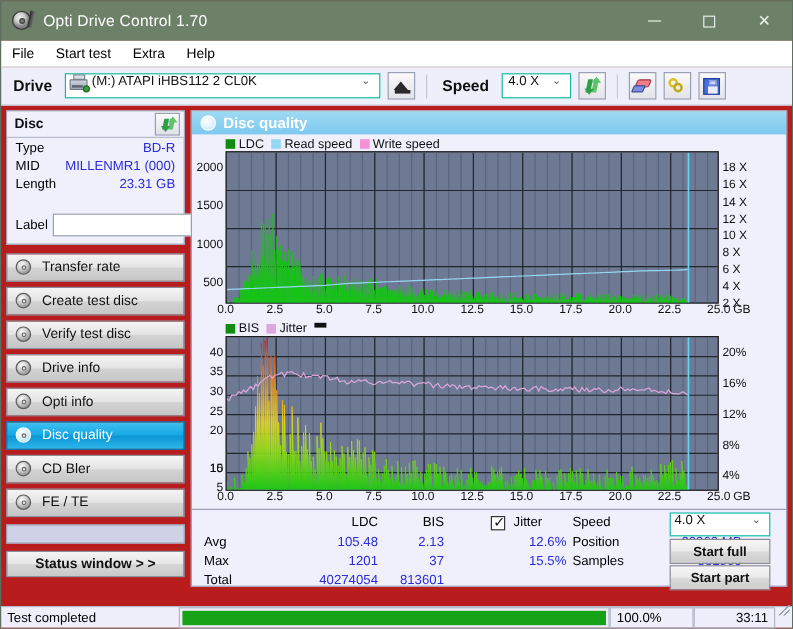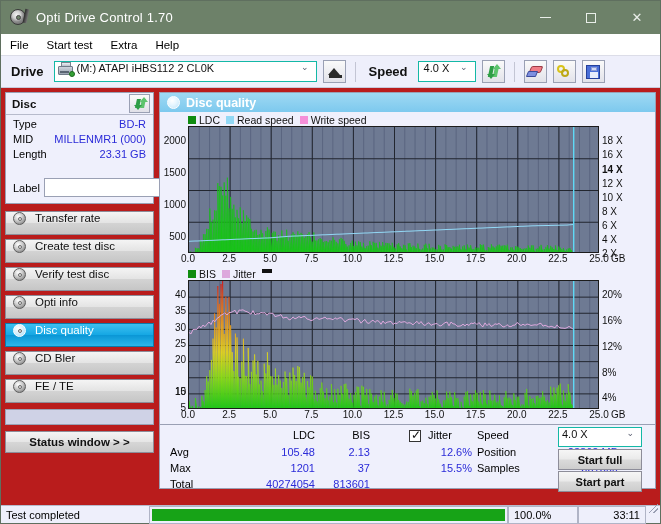--- a/index.html
+++ b/index.html
@@ -145,21 +145,21 @@
   .cd-ico { width:14px;height:14px;border-radius:50%;
     background:radial-gradient(circle at 38% 32%, #fdfde0 0%, #eae99a 40%, #c9c866 70%, #9d9c46 100%);
     border:1px solid #7d7c33; position:relative;}
   .cd-ico:after { content:""; position:absolute; left:5px; top:5px; width:4px;height:4px;
     border-radius:50%; background:#fafaf0; border:1px solid #8c8b45;}
   
   .nav { margin-top:7px; display:flex; flex-direction:column; gap:4px; }
   .navbtn {
     height:24px; border:1px solid #8d8d99;
     background:linear-gradient(#f4f4f4 0%, #e4e4e4 48%, #d3d3d3 52%, #c6c6c6 100%);
-    display:flex; padding-left:7px; gap:8px;
+    display:flex; align-items:center; padding-left:7px; gap:8px;
     font-size:11.5px; color:#111;
   }
   .navbtn.active {
     background:linear-gradient(#3fc0f0 0%, #16a8e4 48%, #0b97d6 52%, #2cb6ea 100%);
     color:#fff; border:1px solid #0b7aab;
   }
   .nav-ico { width:14px; height:14px; position:relative; flex:none;}
   .nav-ico .d { position:absolute; left:0; top:0; width:13px;height:13px;border-radius:50%;
     background:radial-gradient(circle at 38% 32%, #fff 0%, #cfcfcf 40%, #9b9b9b 72%, #6f6f6f 100%);
     border:1px solid #5d5d5d;}
@@ -368,20 +368,27 @@
               <span class="h"></span>
             </span>
           <span>Create test disc</span>
         </div>
         <div class="navbtn">
           <span class="nav-ico">
               <span class="d"></span>
               <span class="h"></span>
             </span>
           <span>Verify test disc</span>
+        </div>
+        <div class="navbtn">
+          <span class="nav-ico">
+              <span class="d"></span>
+              <span class="h"></span>
+            </span>
+          <span>Drive info</span>
         </div>
         <div class="navbtn">
           <span class="nav-ico">
               <span class="d"></span>
               <span class="h"></span>
             </span>
           <span>Opti info</span>
         </div>
         <div class="navbtn active">
           <span class="nav-ico">
@@ -500,21 +507,21 @@
                     <line x1="384.69599999999997" y1="0" x2="384.69599999999997" y2="127" stroke="#5fd8f5" stroke-width="1.4"></line>
                   </svg>
               </div>
               <div class="ylab-r" id="ldc-y2ticks" style="height: 127px;">
                   <span style="top: 126.889px;">2 X</span>
                   <span style="top: 112.778px;">4 X</span>
                   <span style="top: 98.6667px;">6 X</span>
                   <span style="top: 84.5556px;">8 X</span>
                   <span style="top: 70.4444px;">10 X</span>
                   <span style="top: 56.3333px;">12 X</span>
-                  <span style="top: 42.2222px; font-weight: bold;">14 X</span>
+                  <span style="top: 42.2222px;">14 X</span>
                   <span style="top: 28.1111px;">16 X</span>
                   <span style="top: 14px;">18 X</span>
                 </div>
             </div>
             <div class="xaxis" id="ldc-xticks">
                 <span style="left: 26px;">0.0</span>
                 <span style="left: 67.1px;">2.5</span>
                 <span style="left: 108.2px;">5.0</span>
                 <span style="left: 149.3px;">7.5</span>
                 <span style="left: 190.4px;">10.0</span>

